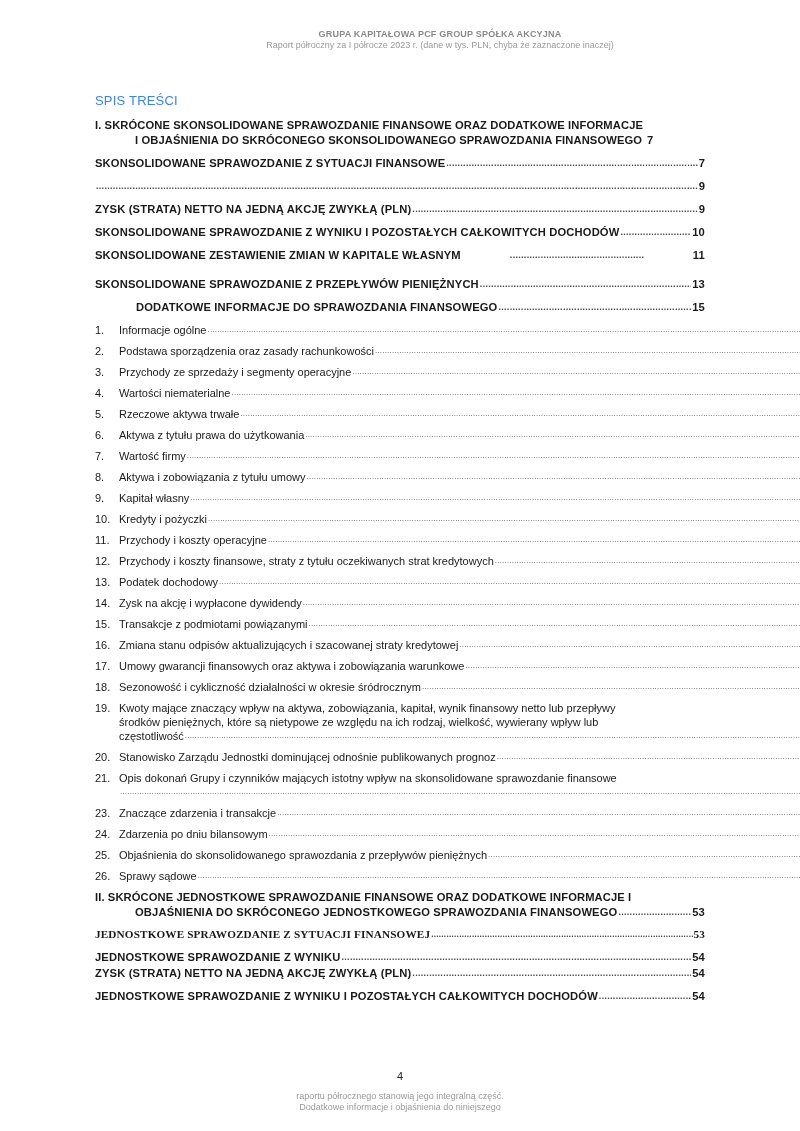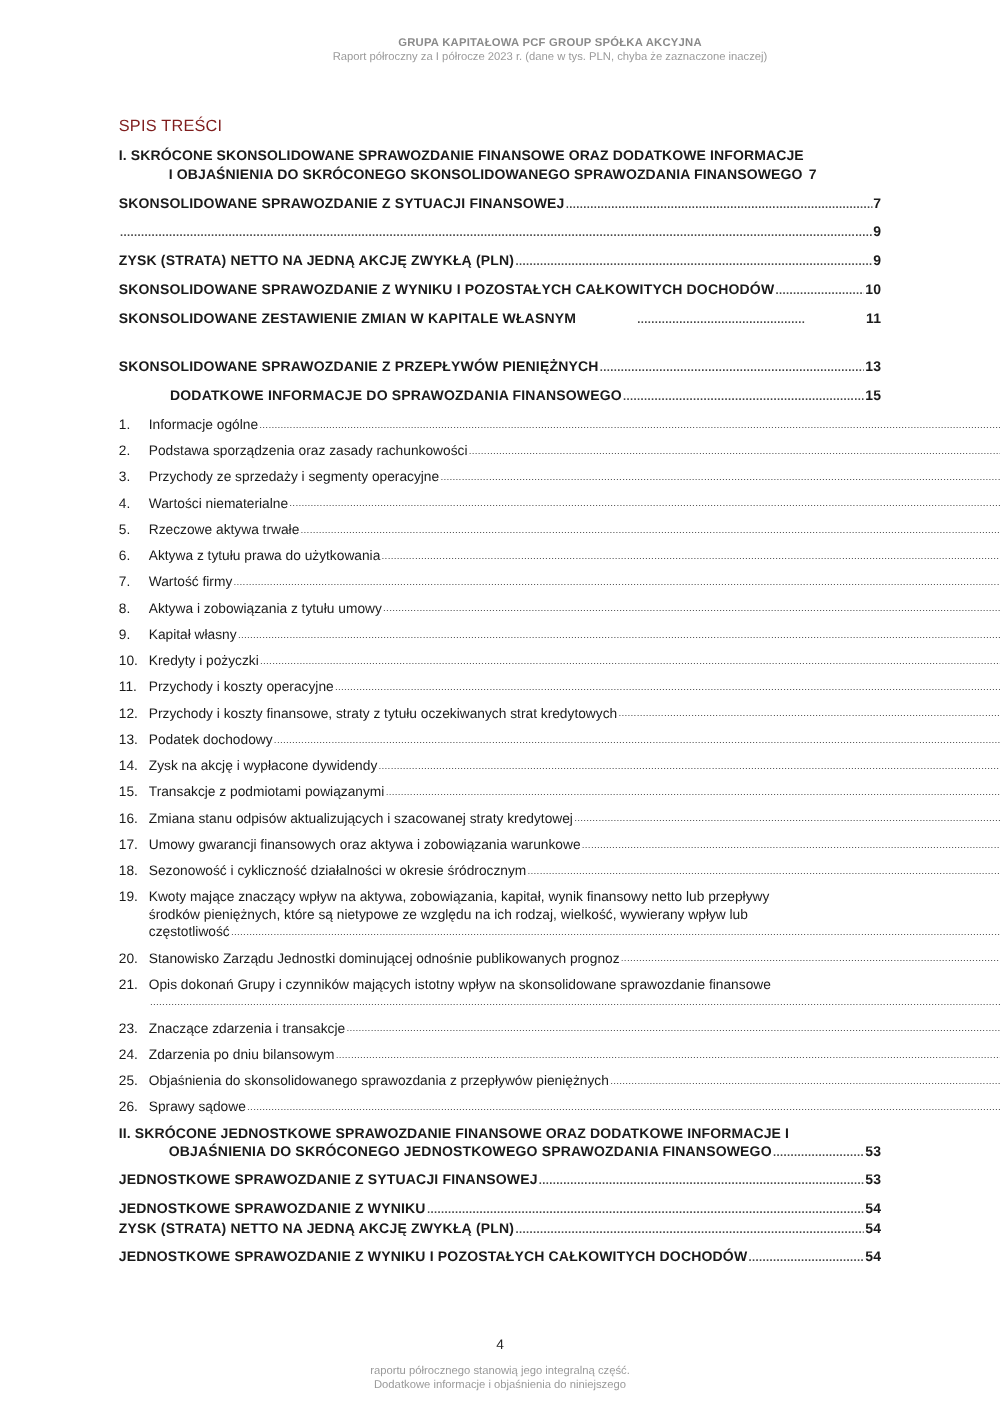--- a/index.html
+++ b/index.html
@@ -1,20 +1,20 @@
 <!DOCTYPE html>
 <html><head>
 <meta charset="utf-8">
 <style>
   html, body { margin:0; padding:0; background:#ffffff; }
   body { width:800px; height:1131px; position:relative; font-family:"Liberation Sans", sans-serif; color:#1a1a1a; overflow:hidden; }
   .header { position:absolute; top:29px; left:0; width:800px; text-align:center;padding-left:40px; }
   .header .h1 { font-size:9px; font-weight:bold; color:#8a8a8a; letter-spacing:0.2px; line-height:11px; }
   .header .h2 { font-size:9px; color:#9a9a9a; line-height:11px; }
-  .toc-title { position:absolute; top:93px; left:95px; font-size:13px; color:#7f1d1d; letter-spacing:0.2px; }
+  .toc-title { position:absolute; top:93px; left:95px; font-size:13px; color:#3b82f6; letter-spacing:0.2px; }
   .toc { position:absolute; left:95px; width:610px; top:118px; }
   .row { display:flex; align-items:flex-end; font-size:11.2px; line-height:14px; }
   .row .lbl { white-space:nowrap; }
   .row .dots { flex:1; overflow:hidden; white-space:nowrap; margin:0 1px; color:#444; font-size:9px; letter-spacing:0.3px; }
   .row .dots::after { content:"....................................................................................................................................................................................................................................................................................................................................."; }
   .row .pg { white-space:nowrap; }
   .bold { font-weight:bold; font-size:11.2px; letter-spacing:0.15px; }
   .sec { margin-bottom:8px; }
   .sec-multi { font-weight:bold; font-size:11.2px; line-height:14.5px; letter-spacing:0.1px; }
   .sec-multi .l1 { text-align:left; }
@@ -46,39 +46,39 @@
   <div class="sec-multi sec" style="margin-bottom:9px;">
     <div class="l1">I. SKRÓCONE SKONSOLIDOWANE SPRAWOZDANIE FINANSOWE ORAZ DODATKOWE INFORMACJE</div>
     <div class="l2" style="padding-left:40px;align-items:center;">
       <span>I OBJAŚNIENIA DO SKRÓCONEGO SKONSOLIDOWANEGO SPRAWOZDANIA FINANSOWEGO</span>
       <span style="margin-left:5px;">7</span>
     </div>
   </div>
 
   <div id="sections1">
       <div class="row bold sec" style="margin-bottom: 9px;">
-        <span class="lbl">SKONSOLIDOWANE SPRAWOZDANIE Z SYTUACJI FINANSOWEJ</span>
+        <span class="lbl">SKONSOLIDOWANE SPRAWOZDANIE Z SYTUACJI FINANSOWE</span>
         <span class="dots"></span>
         <span class="pg">7</span>
       </div>
       <div class="row bold sec" style="margin-bottom: 9px;">
         <span class="dots"></span>
         <span class="pg">9</span>
       </div>
       <div class="row bold sec" style="margin-bottom: 9px;">
         <span class="lbl">ZYSK (STRATA) NETTO NA JEDNĄ AKCJĘ ZWYKŁĄ (PLN)</span>
         <span class="dots"></span>
         <span class="pg">9</span>
       </div>
       <div class="row bold sec" style="margin-bottom: 9px;">
         <span class="lbl">SKONSOLIDOWANE SPRAWOZDANIE Z WYNIKU I POZOSTAŁYCH CAŁKOWITYCH DOCHODÓW</span>
         <span class="dots"></span>
         <span class="pg">10</span>
       </div>
-      <div class="row bold sec" style="margin-bottom: 25px; gap: 48px;">
+      <div class="row bold sec" style="margin-bottom: 15px; gap: 48px;">
         <span class="lbl">SKONSOLIDOWANE ZESTAWIENIE ZMIAN W KAPITALE WŁASNYM</span>
         <span class="dots"></span>
         <span class="pg">11</span>
       </div>
       <div class="row bold sec" style="margin-bottom: 9px;">
         <span class="lbl">SKONSOLIDOWANE SPRAWOZDANIE Z PRZEPŁYWÓW PIENIĘŻNYCH</span>
         <span class="dots"></span>
         <span class="pg">13</span>
       </div>
       <div class="row bold sec" style="margin-bottom: 9px; padding-left: 41px;">
@@ -321,21 +321,21 @@
   <div class="sec-multi" style="margin-bottom:8px;">
     <div class="l1">II. SKRÓCONE JEDNOSTKOWE SPRAWOZDANIE FINANSOWE ORAZ DODATKOWE INFORMACJE I</div>
     <div class="row bold" style="padding-left:40px;">
       <span class="lbl">OBJAŚNIENIA DO SKRÓCONEGO JEDNOSTKOWEGO SPRAWOZDANIA FINANSOWEGO</span>
       <span class="dots"></span>
       <span class="pg">53</span>
     </div>
   </div>
 
   <div id="sections2">
-      <div class="row bold sec" style="margin-bottom: 9px;">
+      <div class="row bold sec" style="margin-bottom: 9px; font-family: Liberation Serif, serif;">
         <span class="lbl">JEDNOSTKOWE SPRAWOZDANIE Z SYTUACJI FINANSOWEJ</span>
         <span class="dots"></span>
         <span class="pg">53</span>
       </div>
       <div class="row bold sec" style="margin-bottom: 2px;">
         <span class="lbl">JEDNOSTKOWE SPRAWOZDANIE Z WYNIKU</span>
         <span class="dots"></span>
         <span class="pg">54</span>
       </div>
       <div class="row bold sec" style="margin-bottom: 9px;">

